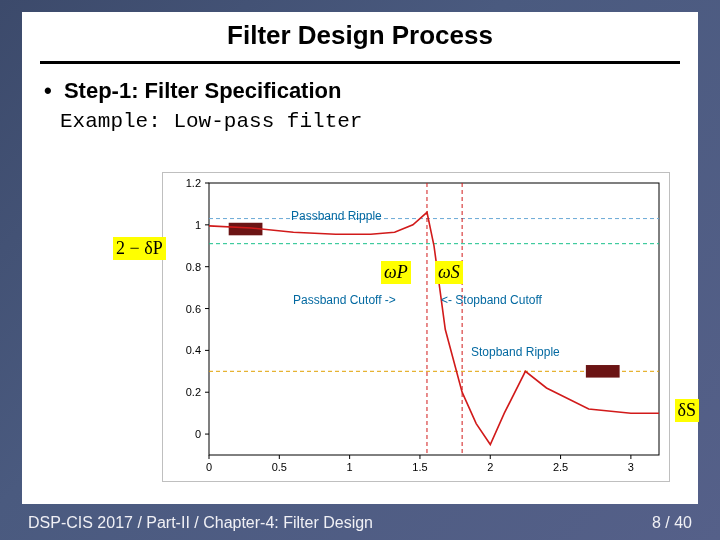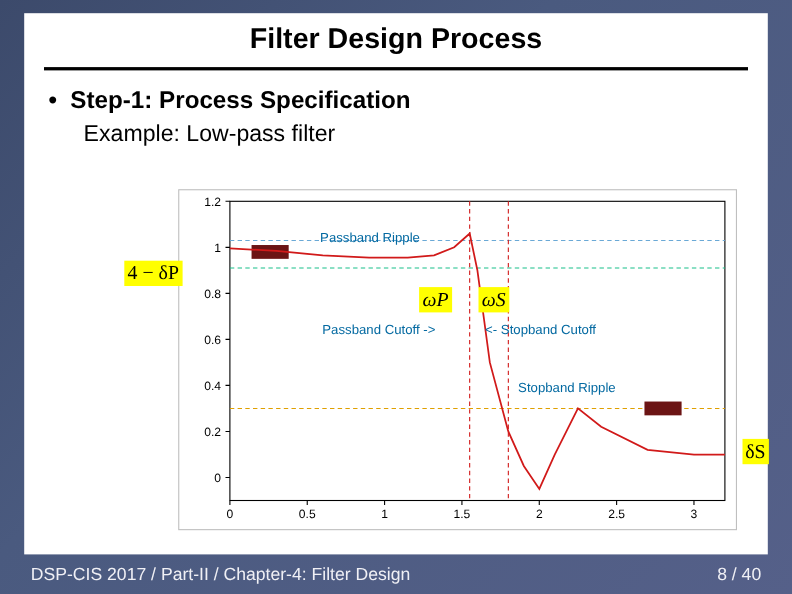--- a/index.html
+++ b/index.html
@@ -45,22 +45,23 @@
     color: #000;
   }
   .b1 {
     font-size: 22px;
     font-weight: bold;
     margin-bottom: 6px;
   }
   .b2 {
     font-size: 21px;
     font-weight: normal;
-    margin-left: 32px;
+    margin-left: 16px;
     margin-bottom: 8px;
+    font-family: Liberation Mono, monospace;
   }
   .chart-wrap {
     position: absolute;
     left: 140px;
     top: 160px;
     width: 508px;
     height: 310px;
     background: #ffffff;
     border: 1px solid #bfbfbf;
     box-sizing: border-box;
@@ -103,21 +104,21 @@
 <body>
 
 <div class="slide">
 
   <div class="content">
 
     <div class="title">Filter Design Process</div>
     <hr class="hr">
 
     <div class="bullets">
-      <div class="b1">•&nbsp;&nbsp;<span>Step-1: Process Specification</span></div>
+      <div class="b1">•&nbsp;&nbsp;<span>Step-1: Filter Specification</span></div>
       <div class="b2">Example: Low-pass filter</div>
     </div>
 
     <div class="chart-wrap">
       <svg id="chart-svg" width="506" height="308" viewBox="0 0 506 308">
           <rect x="46" y="10" width="450" height="272" fill="#ffffff" stroke="#000000" stroke-width="1"></rect>
           <line x1="46" y1="282" x2="46" y2="286" stroke="#000"></line>
           <text x="46" y="298" text-anchor="middle" font-size="11" fill="#000">0</text>
           <line x1="116.3125" y1="282" x2="116.3125" y2="286" stroke="#000"></line>
           <text x="116.3125" y="298" text-anchor="middle" font-size="11" fill="#000">0.5</text>
@@ -148,21 +149,21 @@
           <line x1="46" y1="45.569230769230764" x2="496" y2="45.569230769230764" stroke="#6aa9d6" stroke-width="1" stroke-dasharray="4 3"></line>
           <line x1="46" y1="70.67692307692307" x2="496" y2="70.67692307692307" stroke="#19c08a" stroke-width="1" stroke-dasharray="4 3"></line>
           <line x1="46" y1="198.3076923076923" x2="496" y2="198.3076923076923" stroke="#e0a000" stroke-width="1" stroke-dasharray="4 3"></line>
           <line x1="263.96875" y1="10" x2="263.96875" y2="282" stroke="#d11a1a" stroke-width="1" stroke-dasharray="4 3"></line>
           <line x1="299.125" y1="10" x2="299.125" y2="282" stroke="#d11a1a" stroke-width="1" stroke-dasharray="4 3"></line>
           <rect x="65.6875" y="49.75384615384613" width="33.75" height="12.553846153846173" fill="#6b1414"></rect>
           <rect x="422.875" y="192.0307692307692" width="33.75" height="12.553846153846166" fill="#6b1414"></rect>
           <path d="M46.0 52.9 L88.2 55.0 L130.4 59.2 L172.6 61.3 L207.7 61.3 L231.6 59.2 L249.9 51.8 L264.0 39.3 L271.0 72.8 L282.3 156.5 L299.1 219.2 L313.2 250.6 L327.3 271.5 L341.3 240.2 L362.4 198.3 L383.5 215.0 L425.7 236.0 L467.9 240.2 L496.0 240.2" fill="none" stroke="#d11a1a" stroke-width="1.6"></path>
         </svg>
 
-      <span class="hl" style="position:absolute; left:-50px; top:64px;">4 − δP</span>
+      <span class="hl" style="position:absolute; left:-50px; top:64px;">2 − δP</span>
       <span class="hl" style="position:absolute; left:218px; top:88px; font-style:italic;">ωP</span>
       <span class="hl" style="position:absolute; left:272px; top:88px; font-style:italic;">ωS</span>
       <span class="hl" style="position:absolute; right:-30px; top:178px;margin-top:48px;">δS</span>
 
       <span class="ann" style="left:128px; top:36px;">Passband Ripple</span>
       <span class="ann" style="left:130px; top:120px;">Passband Cutoff -&gt;</span>
       <span class="ann" style="left:278px; top:120px;">&lt;- Stopband Cutoff</span>
       <span class="ann" style="left:308px; top:172px;">Stopband Ripple</span>
     </div>
 

